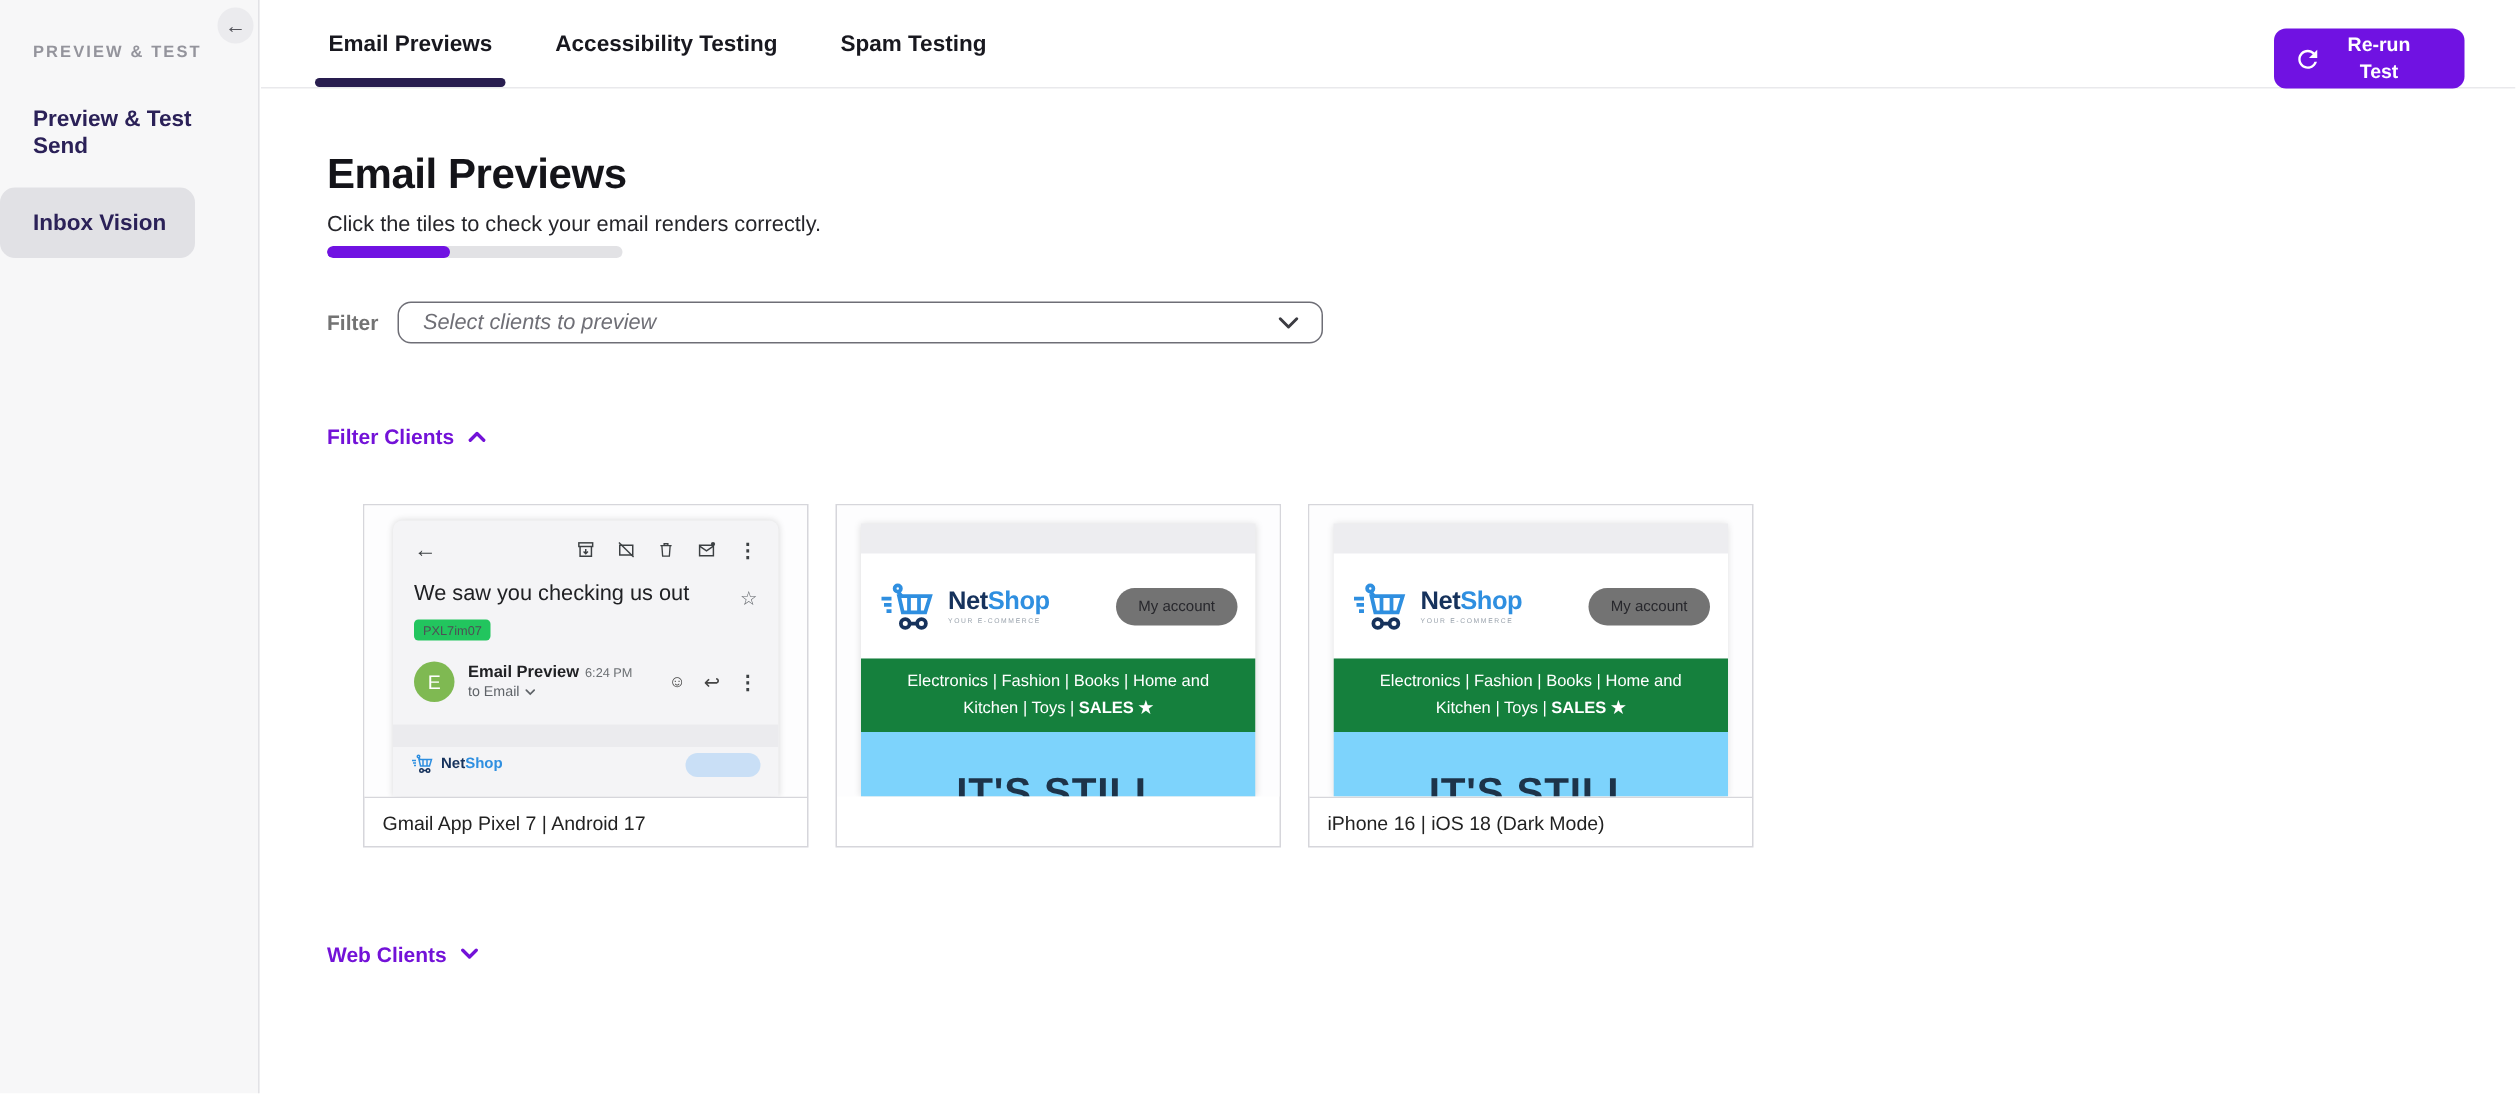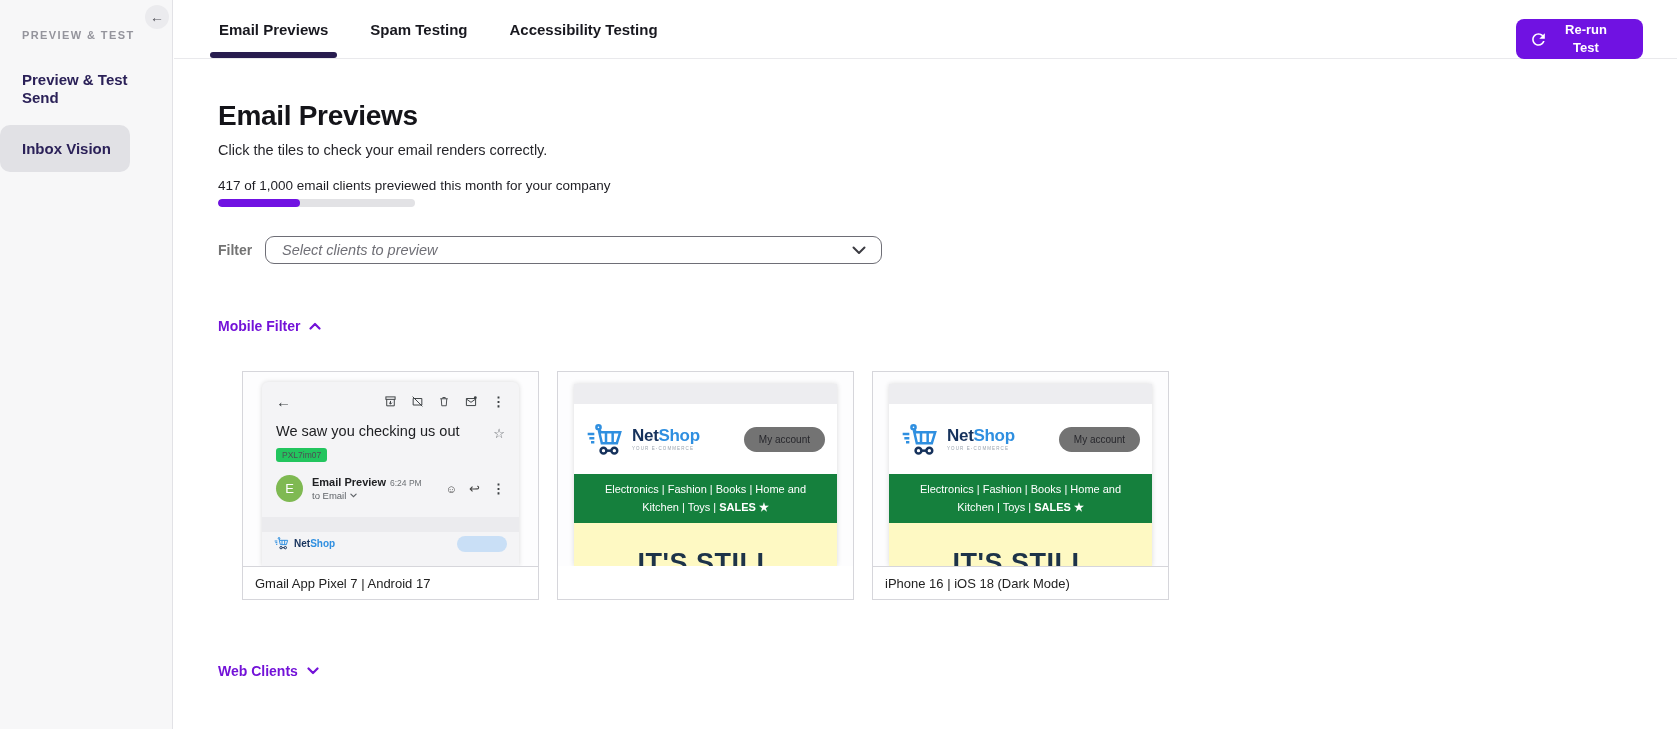--- a/index.html
+++ b/index.html
@@ -99,21 +99,21 @@
   .ns-logo { display:flex; align-items:center; gap:6px; }
   .ns-wordmark { line-height:1; }
   .ns-brand { font-size:17px; font-weight:bold; color:#16325c; letter-spacing:-0.3px; }
   .ns-brand b { color:#2f8fe0; }
   .ns-tagline { font-size:4.5px; letter-spacing:1.1px; color:#9aa3ad; margin-top:3px; }
   .ns-account { margin-left:auto; background:#737373; color:#27272c; font-size:10px;
     padding:7px 15px; border-radius:13px; }
   .ns-nav { background:#15803d; color:#fff; font-size:11px; line-height:1.6;
     text-align:center; padding:7px 20px; }
   .ns-nav b { font-weight:bold; }
-  .ns-hero { background:#fef9c3; height:60px; padding-top:27px; text-align:center; overflow:hidden; }
+  .ns-hero { background:#7dd3fc; height:60px; padding-top:27px; text-align:center; overflow:hidden; }
   .ns-hero-text { font-size:27px; font-weight:bold; color:#1d3349; letter-spacing:0.5px; line-height:1; }
 
   .chev-svg { display:block; }
 </style>
 </head>
 <body>
 
 <div class="app">
 
   <aside class="sidebar">
@@ -129,56 +129,55 @@
     </div>
   </aside>
 
   <div class="main">
 
     <div class="tabbar">
       <div class="tab active">
         <span>Email Previews</span>
       </div>
       <div class="tab">
+        <span>Accessibility Testing</span>
+      </div>
+      <div class="tab">
         <span>Spam Testing</span>
-      </div>
-      <div class="tab">
-        <span>Accessibility Testing</span>
       </div>
       <button class="rerun-btn">
         <svg class="chev-svg" width="19" height="19" viewBox="0 0 24 24">
           <path fill="#ffffff" d="M17.65 6.35C16.2 4.9 14.21 4 12 4c-4.42 0-7.99 3.58-7.99 8s3.57 8 7.99 8c3.73 0 6.84-2.55 7.73-6h-2.08c-.82 2.33-3.04 4-5.65 4-3.31 0-6-2.69-6-6s2.69-6 6-6c1.66 0 3.14.69 4.22 1.78L13 11h7V4l-2.35 2.35z"></path>
         </svg>
         <span class="lbl">Re-run Test</span>
       </button>
     </div>
 
     <div class="content">
       <h1 class="page-title">Email Previews</h1>
       <div class="subtitle">Click the tiles to check your email renders correctly.</div>
 
-      <div class="usage-text">417 of 1,000 email clients previewed this month for your company</div>
       <div class="progress-track">
         <div class="progress-fill" style="width: 41.7%;"></div>
       </div>
 
       <div class="filter-row">
         <div class="filter-label">Filter</div>
         <div class="filter-select">
           <span class="filter-placeholder">Select clients to preview</span>
           <span class="chev">
             <svg class="chev-svg" width="14" height="9" viewBox="0 0 14 9">
                 <path d="M1.5 1.5 L7 7 L12.5 1.5" fill="none" stroke="currentColor" stroke-width="2" stroke-linecap="round" stroke-linejoin="round"></path>
               </svg>
           </span>
         </div>
       </div>
 
       <div class="section-head mobile">
-        <span>Mobile Filter</span>
+        <span>Filter Clients</span>
         <span>
           <svg class="chev-svg" width="12" height="8" viewBox="0 0 12 8">
               <path d="M1.5 6.5 L6 2 L10.5 6.5" fill="none" stroke="currentColor" stroke-width="2.2" stroke-linecap="round" stroke-linejoin="round"></path>
             </svg>
         </span>
       </div>
 
       <div class="tiles">
 
         <div class="tile">

